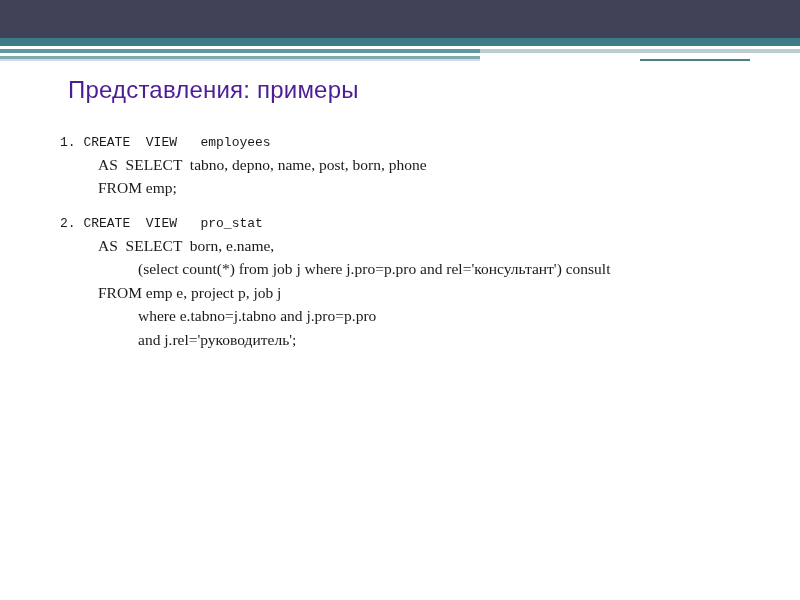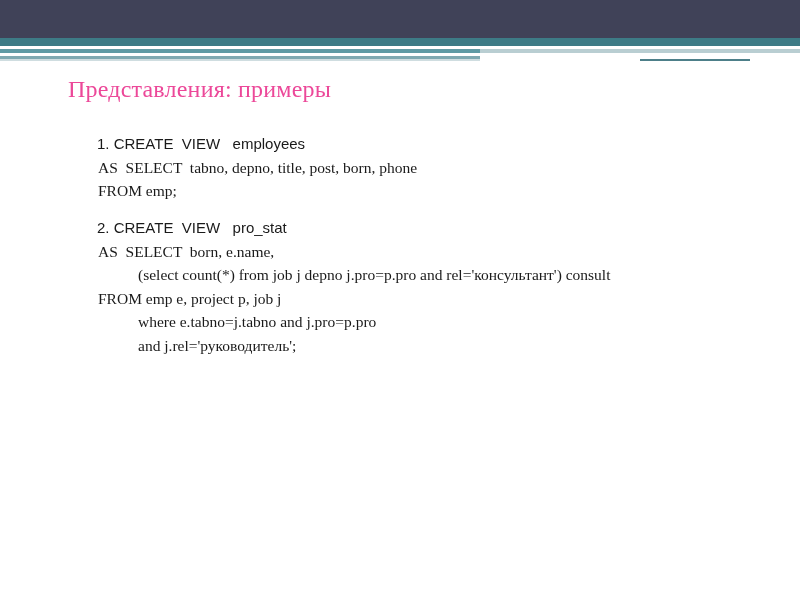--- a/index.html
+++ b/index.html
@@ -94,22 +94,22 @@
     height: 2px;
     background: #cfdde0;
   }
 
   
   .title {
     position: absolute;
     left: 68px;
     top: 76px;
     font-size: 24px;
-    color: #ec4899;
-    font-family: Liberation Serif, serif;
+    color: #4c1d95;
+    font-family: Liberation Sans, sans-serif;
     font-weight: 400;
     letter-spacing: 0.2px;
   }
 
   
   .body {
     position: absolute;
     left: 60px;
     top: 133px;
     width: 720px;
@@ -121,23 +121,22 @@
   .line {
     white-space: pre;
   }
   .line.blank {
     height: 14px;
   }
   .ind0 { padding-left: 0; }
   .ind1 { padding-left: 38px; }
   .ind2 { padding-left: 78px; }
   .sans {
-    font-family: Liberation Sans, sans-serif;
-    font-size: 15px;
-    margin-left: 37px;
+    font-family: Liberation Mono, monospace;
+    font-size: 13px;
   }
 </style>
 </head>
 <body>
 
 <div class="slide">
 
   <div class="band-dark"></div>
   <div class="band-teal-top"></div>
   <div class="band-white-1"></div>
@@ -145,24 +144,24 @@
   <div class="band-teal-2b"></div>
   <div class="band-white-2"></div>
   <div class="band-teal-3"></div>
   <div class="band-line-left"></div>
   <div class="band-line-right"></div>
 
   <div class="title">Представления: примеры</div>
 
   <div class="body">
       <div class="line ind0 sans">1. CREATE  VIEW   employees</div>
-      <div class="line ind1">AS  SELECT  tabno, depno, title, post, born, phone</div>
+      <div class="line ind1">AS  SELECT  tabno, depno, name, post, born, phone</div>
       <div class="line ind1">FROM emp;</div>
       <div class="line ind0 blank"></div>
       <div class="line ind0 sans">2. CREATE  VIEW   pro_stat</div>
       <div class="line ind1">AS  SELECT  born, e.name,</div>
-      <div class="line ind2">(select count(*) from job j depno j.pro=p.pro and rel='консультант') consult</div>
+      <div class="line ind2">(select count(*) from job j where j.pro=p.pro and rel='консультант') consult</div>
       <div class="line ind1">FROM emp e, project p, job j</div>
       <div class="line ind2">where e.tabno=j.tabno and j.pro=p.pro</div>
       <div class="line ind2">and j.rel='руководитель';</div>
     </div>
 
 </div>
 
 </body></html>

